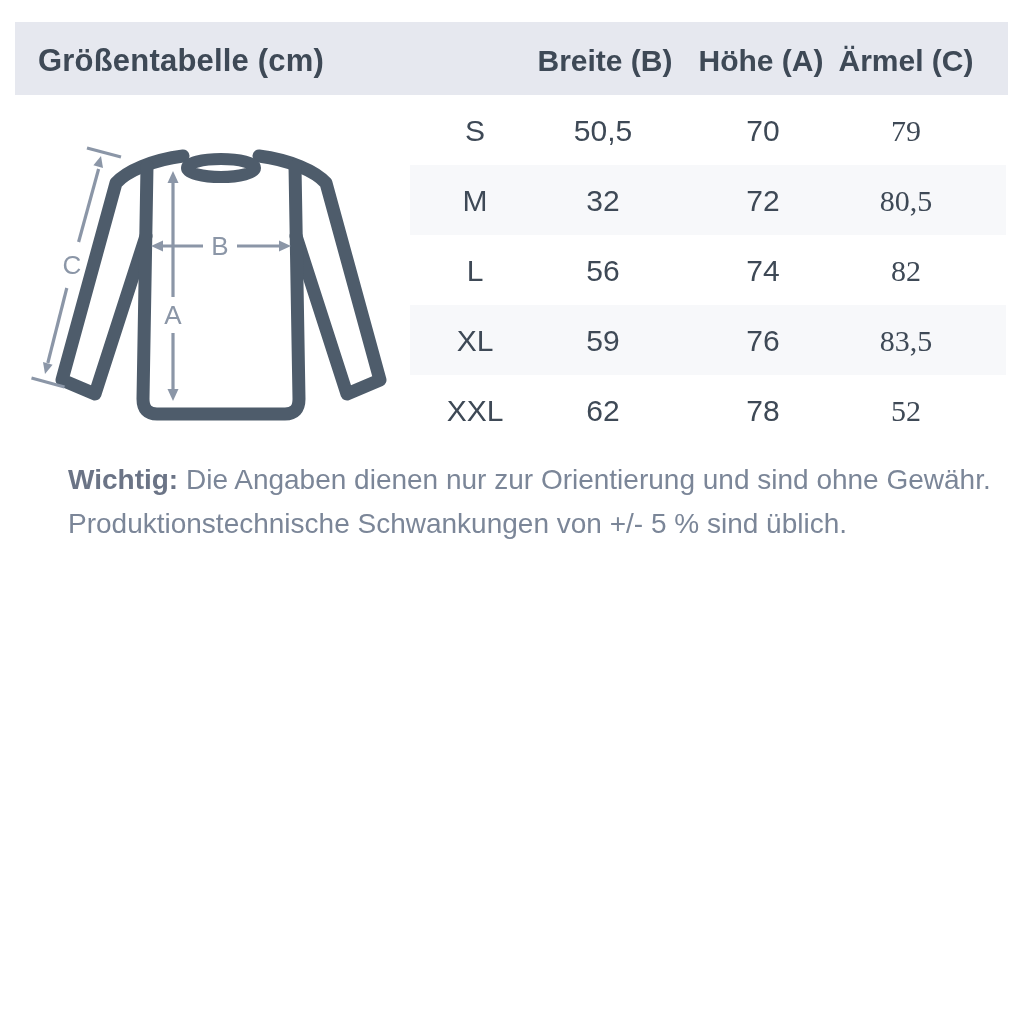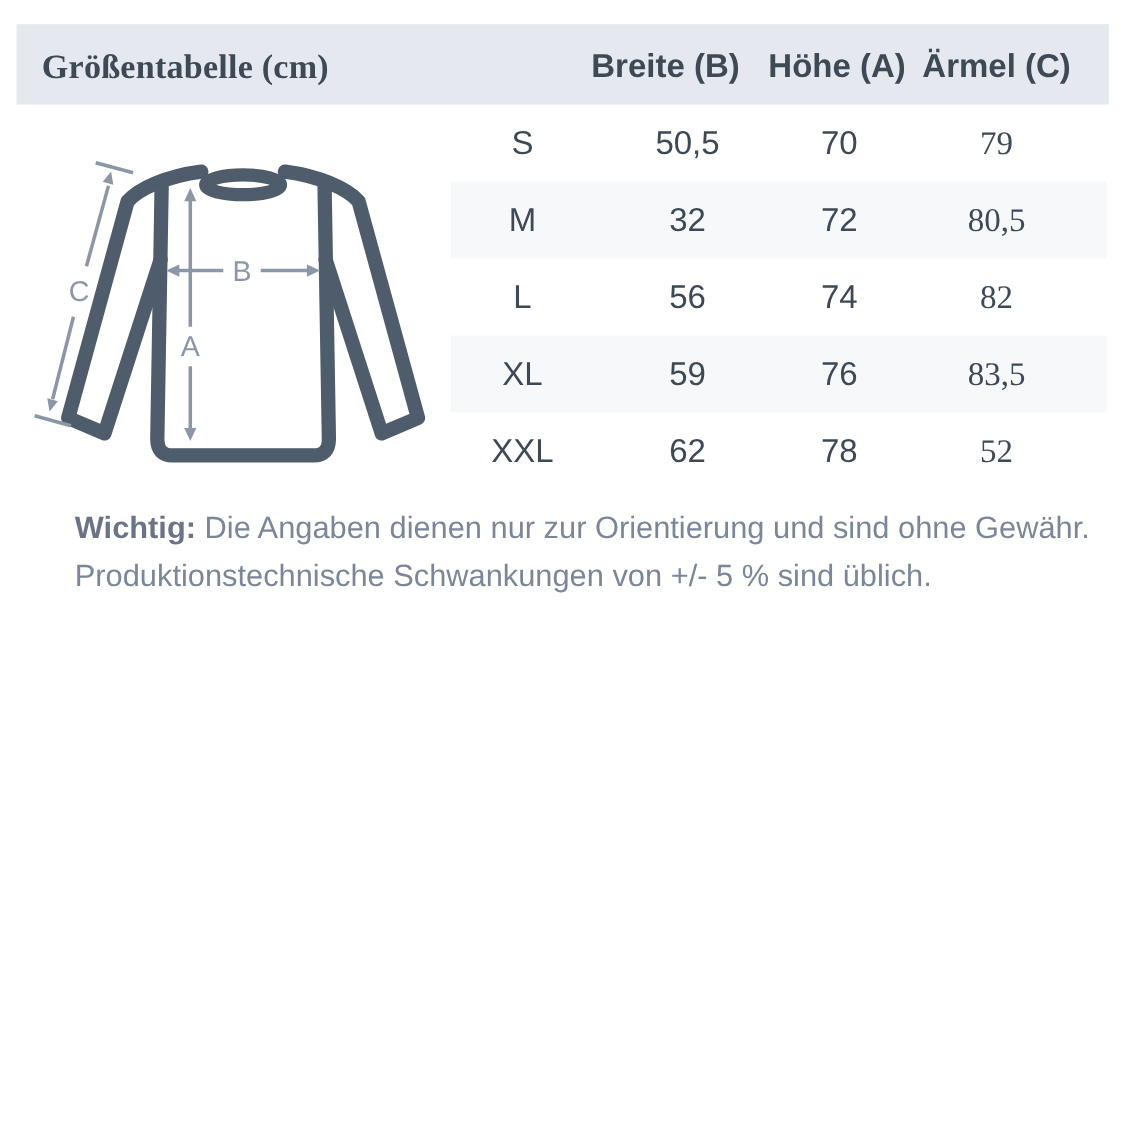--- a/index.html
+++ b/index.html
@@ -23,39 +23,39 @@
   .canvas{position:absolute;inset:0;width:1024px;height:1024px;background:var(--page-bg);}
 
   
   .header-bar{
     position:absolute;left:15px;top:22px;width:993px;height:73px;
     background:var(--header-bg);
   }
   .header-title{
     position:absolute;left:23px;top:0;height:73px;line-height:78px;
     font-size:31px;font-weight:bold;color:var(--text-dark);
-    letter-spacing:0.2px;white-space:nowrap;font-family:Liberation Serif, serif;
+    letter-spacing:0.2px;white-space:nowrap;
   }
   .col-head{
     position:absolute;top:0;height:69px;line-height:78px;
     transform:translateX(-50%);
     font-size:30px;font-weight:bold;color:var(--text-dark);
     white-space:nowrap;
   }
 
   
   .rows{position:absolute;left:410px;top:95px;width:596px;}
   .row{position:relative;height:70px;}
   .row.striped{background:var(--stripe);}
   .cell{
     position:absolute;top:0;height:70px;line-height:72px;
     transform:translateX(-50%);
     font-size:30px;color:var(--text-dark);white-space:nowrap;
   }
-  .c1{left:65px;} .c2{left:193px;margin-left:22px;} .c3{left:353px;} .c4{left:496px;font-family:Liberation Serif, serif;}
+  .c1{left:65px;} .c2{left:193px;} .c3{left:353px;} .c4{left:496px;font-family:Liberation Serif, serif;}
 
   
   .sweater{position:absolute;left:20px;top:130px;width:400px;height:310px;}
 
   
   .note{
     position:absolute;left:38px;top:458px;width:960px;
     font-size:28px;line-height:44px;color:var(--note-text);margin-left:30px;
   }
   .note b{color:var(--note-bold);font-weight:bold;}

